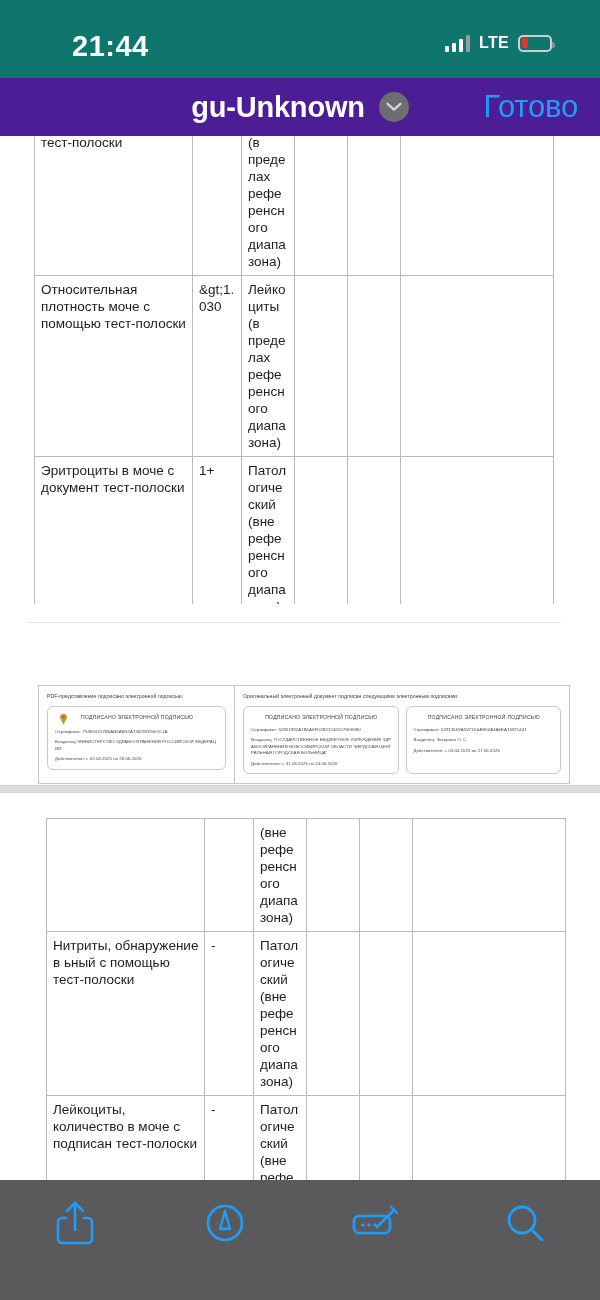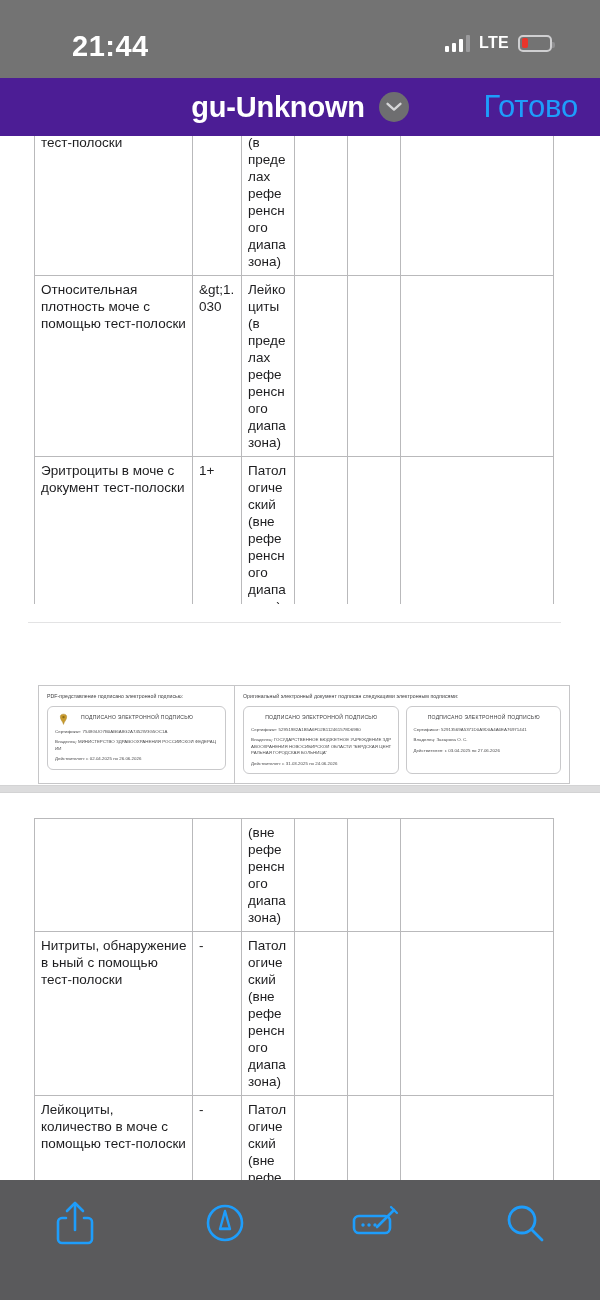--- a/index.html
+++ b/index.html
@@ -7,21 +7,21 @@
     width: 600px; height: 1300px;
     font-family: "Liberation Sans", sans-serif;
     background: #58585a;
     overflow: hidden;
   }
   .screen { position: relative; width: 600px; height: 1300px; }
 
   
   .statusbar {
     position: absolute; top: 0; left: 0; width: 600px; height: 78px;
-    background: #737373; color: #fff; text-align: center;
+    background: #0f766e; color: #fff; text-align: center;
   }
   .status-time {
     position: absolute; left: 72px; top: 30px;
     font-size: 29px; font-weight: 700; letter-spacing: .5px;
   }
   .status-right {
     position: absolute; right: 48px; top: 34px;
     display: flex; align-items: center; gap: 9px;
   }
   .signal { display: flex; align-items: flex-end; gap: 2.5px; height: 17px; }
@@ -279,21 +279,21 @@
             </div>
           </div>
         </div>
         <div class="protocol" style="margin-left:0;">Протокол лабораторного исследования 75.54.25.11.090298501 страница 3 из 5</div>
       </div>
     </div>
 
     <div class="page-gap"></div>
 
     <div class="page page-two">
-      <div style="height:400px; overflow:hidden; padding-top:25px;">
+      <div style="height:400px; overflow:hidden; padding-top:25px;padding-left:12px;">
         <table class="lab">
           <colgroup>
             <col class="c0">
               <col class="c1">
               <col class="c2">
             <col class="c3">
               <col class="c4">
               <col class="c5">
           </colgroup>
           <tbody>
@@ -307,21 +307,21 @@
             </tr>
             <tr>
               <td>Нитриты, обнаружение в ьный с помощью тест-полоски</td>
               <td>-</td>
               <td>Патологический (вне референсного диапазона)</td>
               <td></td>
               <td></td>
               <td></td>
             </tr>
             <tr>
-              <td>Лейкоциты, количество в моче с помощью тест-полоски</td>
+              <td>Лейкоциты, количество в моче с подписан тест-полоски</td>
               <td>-</td>
               <td>Патологический (вне референсного диапазона)</td>
               <td></td>
               <td></td>
               <td></td>
             </tr>
           </tbody>
         </table>
       </div>
     </div>

